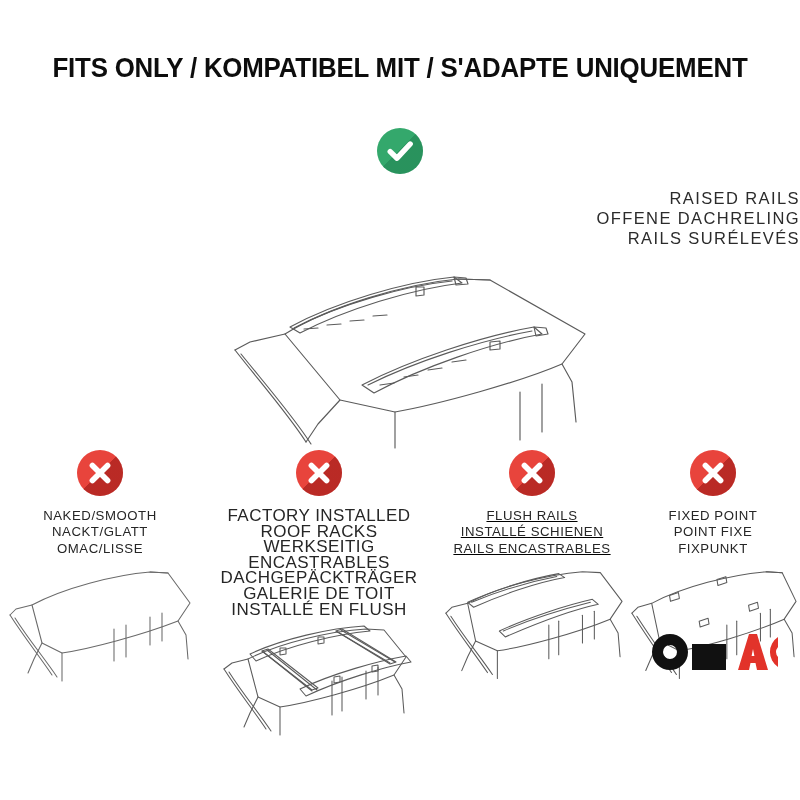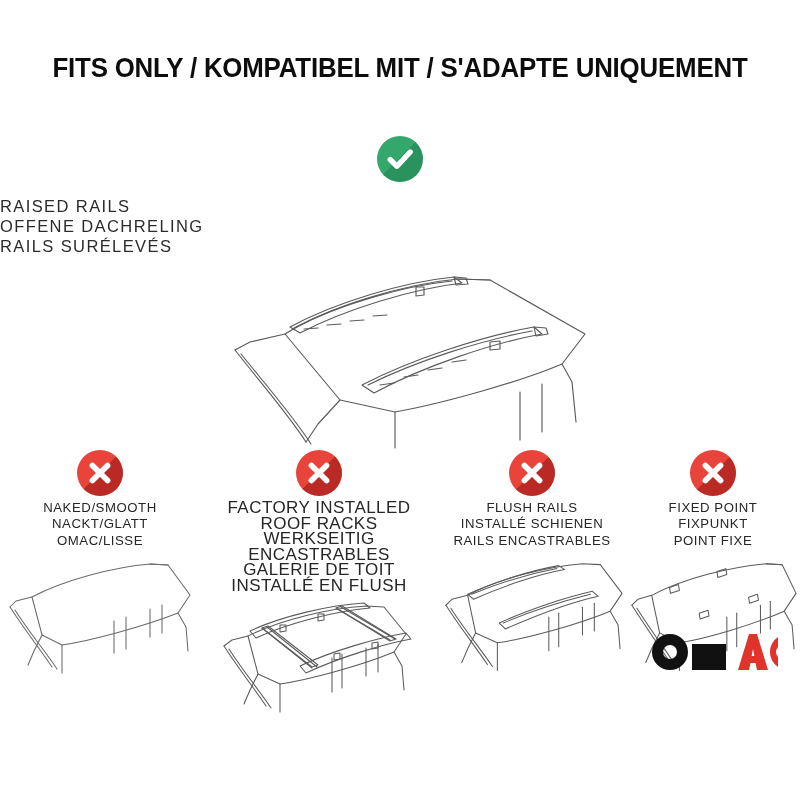--- a/index.html
+++ b/index.html
@@ -50,22 +50,22 @@
     background: linear-gradient(135deg, rgba(0,0,0,0) 48%, rgba(0,70,40,0.22) 48%);
   }
   .badge.no .shadow {
     background: linear-gradient(135deg, rgba(0,0,0,0) 50%, rgba(110,0,0,0.38) 50%);
   }
   .badge svg { position: absolute; left: 0; top: 0; }
 
   
   .hero {
     position: absolute;
-    top: 136px; left: 0; width: 800px;
-    text-align: left;
+    top: 128px; left: 0; width: 800px;
+    text-align: right;
   }
   .hero-labels {
     margin-top: 14px;
     font-size: 16.5px;
     line-height: 20px;
     letter-spacing: 1.4px;
     color: #2b2b2b;
     font-weight: 400;
   }
   .hero-art {
@@ -77,25 +77,25 @@
   
   .grid {
     position: absolute;
     top: 450px; left: 0; width: 800px;
     display: flex;
     align-items: flex-start;
   }
   .cell { position: relative; }
   .cell.c0 { width: 200px; }
   .cell.c1 { width: 238px; }
-  .cell.c2 { width: 188px; }
+  .cell.c2 { width: 188px; text-decoration: underline; }
   .cell.c3 { width: 174px; }
 
   .cell-labels {
-    margin-top: 4px;
+    margin-top: 12px;
     text-align: center;
     font-size: 13.2px;
     line-height: 16.4px;
     letter-spacing: 0.55px;
     color: #262626;
     font-weight: 400;
   }
   .cell.c1 .cell-labels { font-size: 17px; line-height: 15.6px; letter-spacing: 0.45px; }
 
   .cell-art {
@@ -222,20 +222,21 @@
     <div class="cell c1">
       <div class="badge no">
         <div class="shadow"></div>
         <svg width="46" height="46" viewBox="0 0 46 46" aria-hidden="true">
           <path d="M15.4 15.4 L30.6 30.6 M30.6 15.4 L15.4 30.6" fill="none" stroke="#ffffff" stroke-width="5.6" stroke-linecap="round"></path>
         </svg>
       </div>
       <div class="cell-labels">
         <div>FACTORY INSTALLED ROOF RACKS</div>
         <div>WERKSEITIG ENCASTRABLES</div>
+        <div>DACHGEPÄCKTRÄGER</div>
         <div>GALERIE DE TOIT INSTALLÉ EN FLUSH</div>
       </div>
       <div class="cell-art">
         <svg width="210" height="140" viewBox="0 0 210 140" aria-hidden="true">
           <g fill="none" stroke="#5b5b5b" stroke-width="1.05" stroke-linejoin="round" stroke-linecap="round">
             <path d="M34 36 C66 20 116 8 152 6 L170 7 L192 34 L180 52 C146 66 94 80 66 84 L44 74 Z"></path>
             <path d="M34 36 L18 40 L10 46"></path>
             <path d="M44 74 L36 90 L30 104"></path>
             <path d="M66 84 L66 112"></path>
             <path d="M10 46 C24 68 40 88 52 106"></path>
@@ -303,22 +304,22 @@
 
     <div class="cell c3">
       <div class="badge no">
         <div class="shadow"></div>
         <svg width="46" height="46" viewBox="0 0 46 46" aria-hidden="true">
           <path d="M15.4 15.4 L30.6 30.6 M30.6 15.4 L15.4 30.6" fill="none" stroke="#ffffff" stroke-width="5.6" stroke-linecap="round"></path>
         </svg>
       </div>
       <div class="cell-labels">
         <div>FIXED POINT</div>
+        <div>POINT FIXE</div>
         <div>FIXPUNKT</div>
-        <div>POINT FIXE</div>
       </div>
       <div class="cell-art">
         <svg width="176" height="140" viewBox="0 0 176 140" aria-hidden="true">
           <g fill="none" stroke="#5b5b5b" stroke-width="1.05" stroke-linejoin="round" stroke-linecap="round">
             <path d="M26 40 C58 23 106 11 142 8 L158 9 L172 38 L160 56 C128 70 80 84 54 88 L34 78 Z"></path>
             <path d="M26 40 L12 44 L6 50"></path>
             <path d="M34 78 L26 94 L20 108"></path>
             <path d="M54 88 L54 116"></path>
             <path d="M6 50 C20 72 34 92 46 110"></path>
             <path d="M11 53 C25 75 39 94 51 112"></path>

